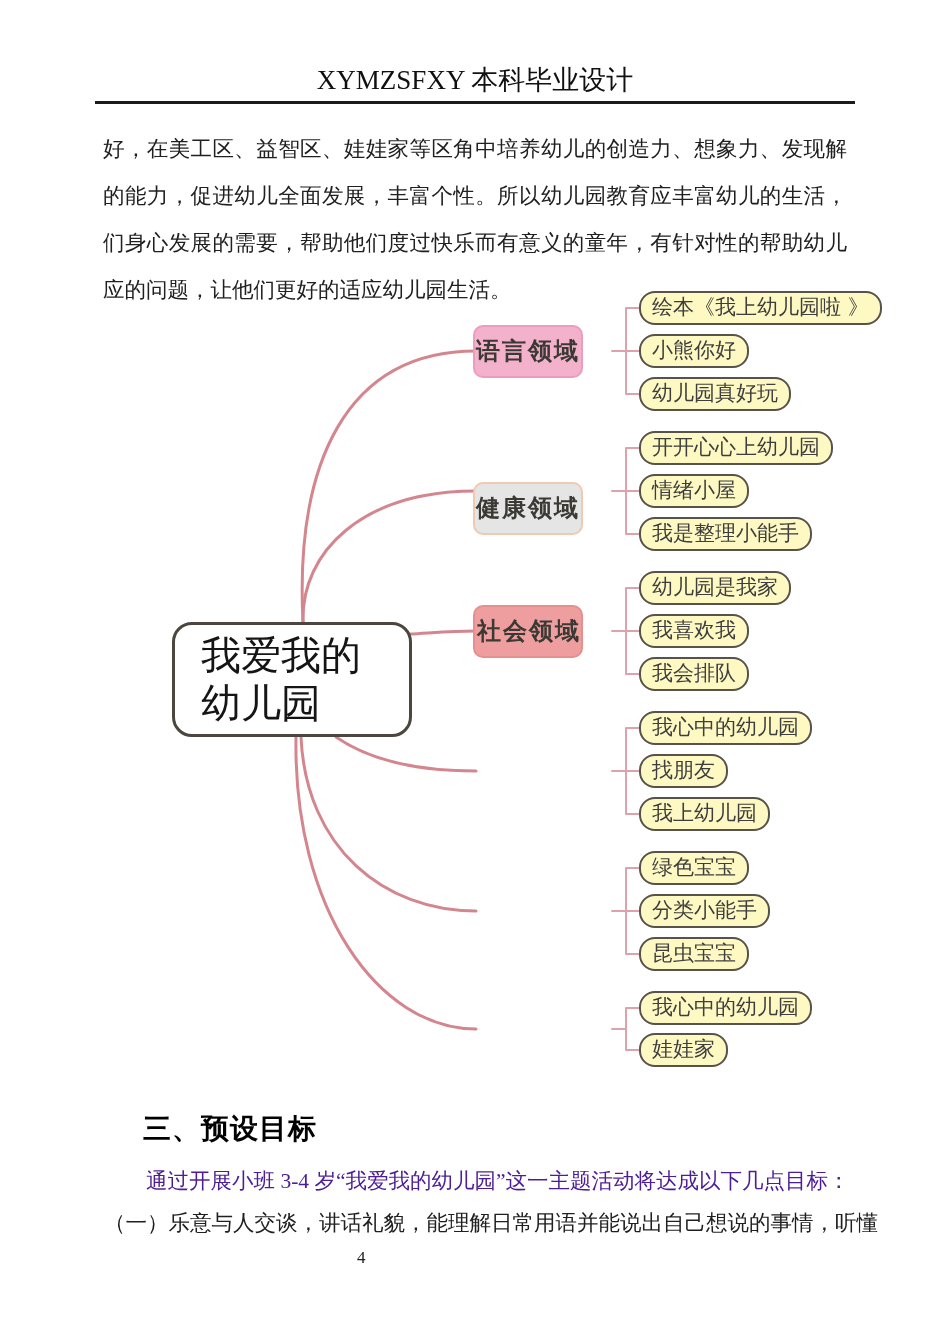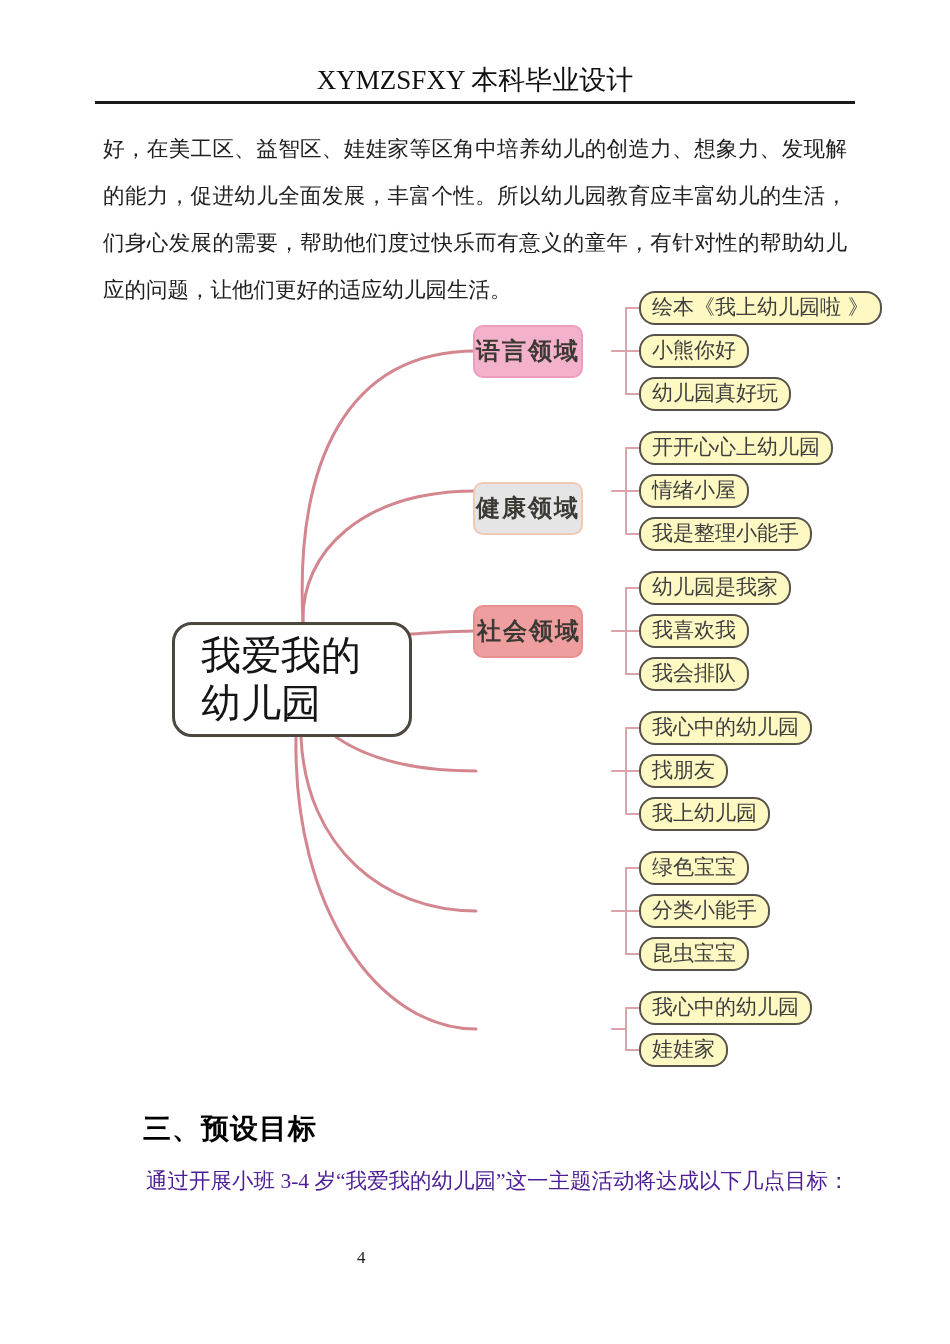--- a/index.html
+++ b/index.html
@@ -134,16 +134,17 @@
     <div class="child" style="top:624px">分类小能手</div>
     <div class="child" style="top:667px">昆虫宝宝</div>
 
     <div class="child" style="top:721px">我心中的幼儿园</div>
     <div class="child" style="top:763px">娃娃家</div>
 
   </div>
 
   <div class="section-heading">三、预设目标</div>
   <div class="section-lead">通过开展小班 3-4 岁“我爱我的幼儿园”这一主题活动将达成以下几点目标：</div>
+  <div class="section-item">（一）乐意与人交谈，讲话礼貌，能理解日常用语并能说出自己想说的事情，听懂</div>
 
   <div class="page-number">4</div>
 
 </div>
 
 </body></html>

